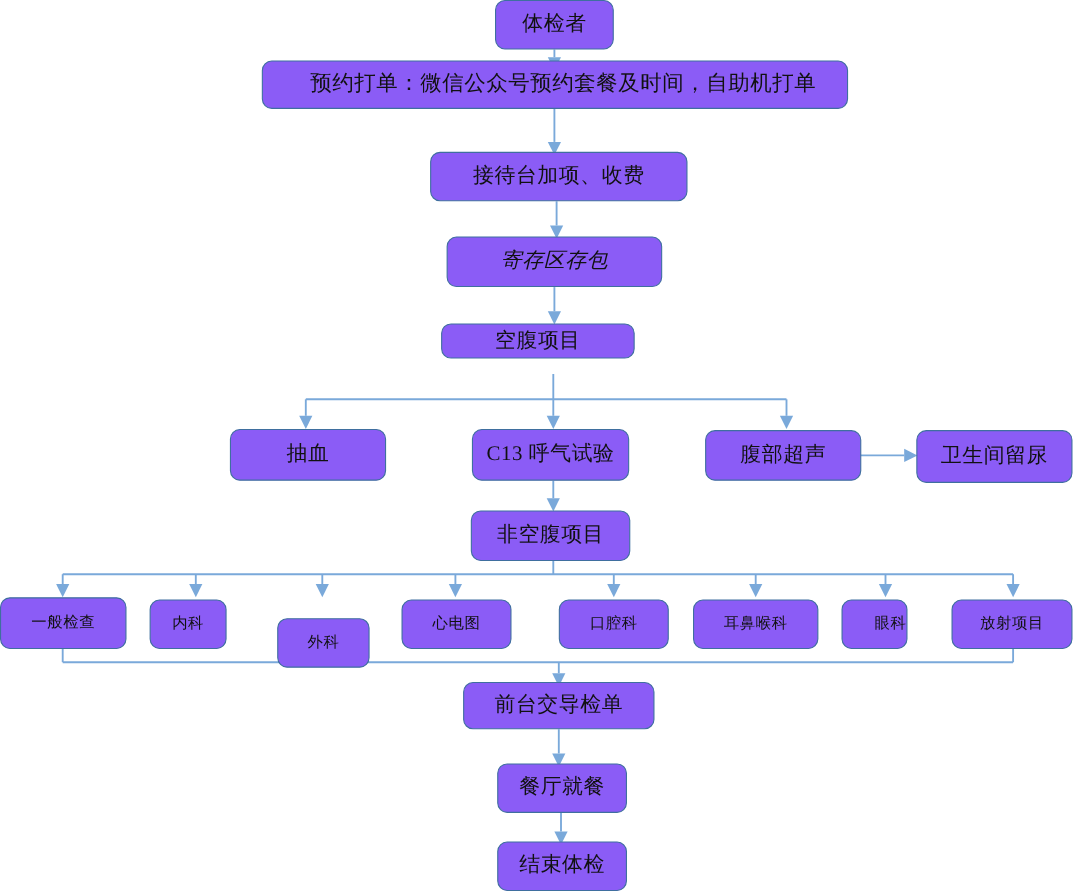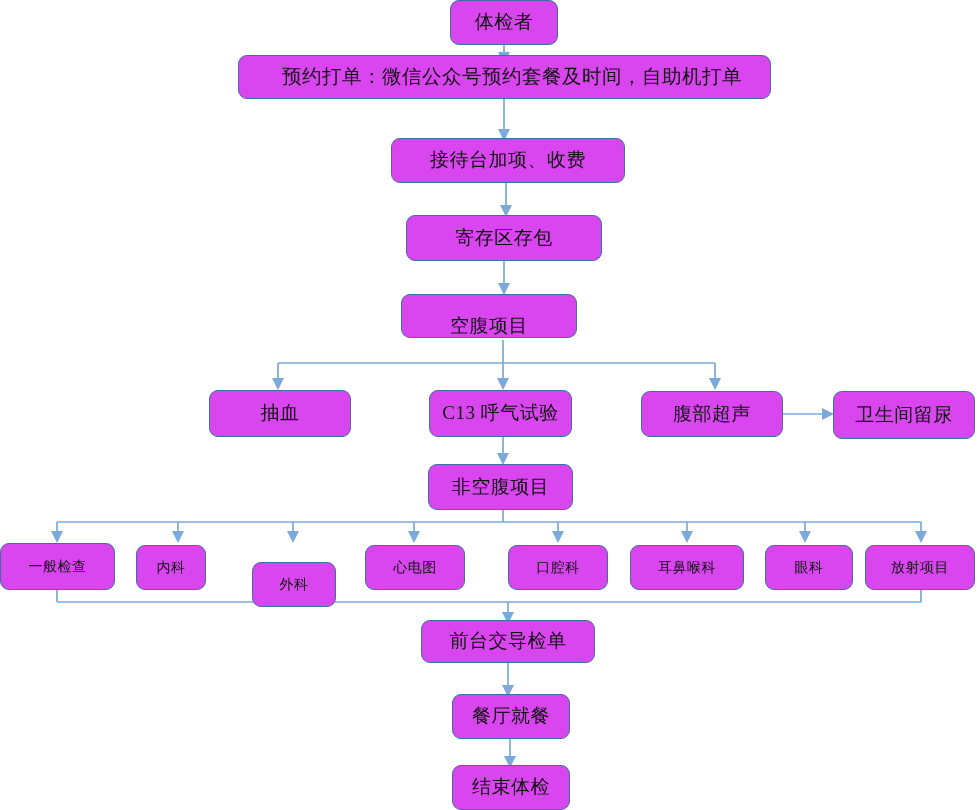--- a/index.html
+++ b/index.html
@@ -15,21 +15,21 @@
     width: 978px;
     height: 810px;
     background: #ffffff;
     overflow: hidden;
   }
   .node {
     position: absolute;
     box-sizing: border-box;
     border: 1.6px solid #3f6f9f;
     border-radius: 9px;
-    background: #d946ef;
+    background: #8b5cf6;
     display: flex;
     align-items: center;
     justify-content: center;
     text-align: center;
     color: #111111;
     font-size: 19px;
     line-height: 1.1;
     letter-spacing: 0.5px;
     white-space: nowrap;
     z-index: 3;
@@ -127,25 +127,25 @@
   </div>
 
   <div class="node wide" style="left:238px; top:55px; width:533px; height:44px;padding-left:15px;">
     <span>预约打单：微信公众号预约套餐及时间，自助机打单</span>
   </div>
 
   <div class="node" style="left:391px; top:138px; width:234px; height:45px;">
     <span>接待台加项、收费</span>
   </div>
 
-  <div class="node" style="left:406px; top:215px; width:196px; height:46px;">
+  <div class="node" style="left:406px; top:215px; width:196px; height:46px;font-style:italic;">
     <span>寄存区存包</span>
   </div>
 
-  <div class="node" style="left:401px; top:294px; width:176px; height:44px;align-items:flex-end;">
+  <div class="node" style="left:401px; top:294px; width:176px; height:32px;">
     <span>空腹项目</span>
   </div>
 
   <div class="node" style="left:209px; top:390px; width:142px; height:47px;">
     <span>抽血</span>
   </div>
 
   <div class="node" style="left:429px; top:390px; width:143px; height:47px;">
     <span>C13 呼气试验</span>
   </div>
@@ -179,21 +179,21 @@
   </div>
 
   <div class="node small" style="left:508px; top:545px; width:100px; height:45px;">
     <span>口腔科</span>
   </div>
 
   <div class="node small" style="left:630px; top:545px; width:114px; height:45px;">
     <span>耳鼻喉科</span>
   </div>
 
-  <div class="node small" style="left:765px; top:545px; width:88px; height:45px;">
+  <div class="node small" style="left:765px; top:545px; width:60px; height:45px;justify-content:flex-end;">
     <span>眼科</span>
   </div>
 
   <div class="node small" style="left:865px; top:545px; width:110px; height:45px;">
     <span>放射项目</span>
   </div>
 
   <div class="node" style="left:421px; top:620px; width:174px; height:43px;">
     <span>前台交导检单</span>
   </div>

